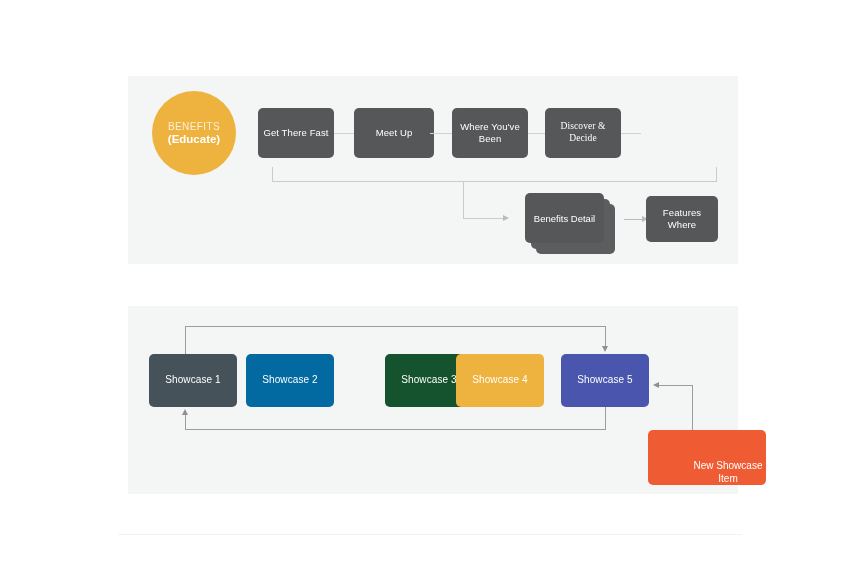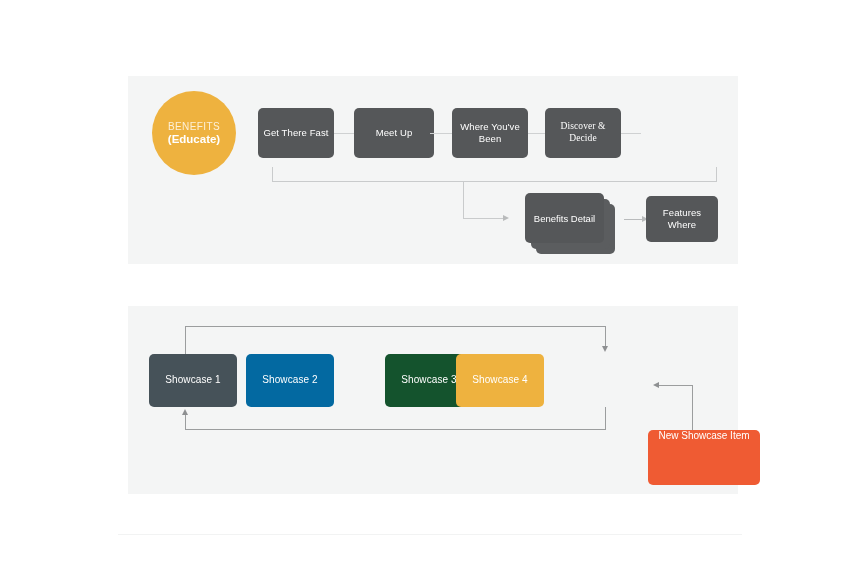--- a/index.html
+++ b/index.html
@@ -185,25 +185,25 @@
   }
   #showcase-1 { left: 141px; background: #465259; margin-left: 8px; }
   #showcase-2 { left: 246px; background: #0369a1; }
   #showcase-3 { left: 351px; background: #14532d; margin-left: 34px; }
   #showcase-4 { left: 456px; background: #eeb23f; }
   #showcase-5 { left: 561px; background: #4a55ad; }
 
   #node-new-showcase-item {
     position: absolute;
     left: 648px; top: 430px;
-    width: 112px; height: 55px;
+    width: 76px; height: 55px;
     border-radius: 5px;
     background: #ef5b33;
-    display: flex; align-items: flex-start; justify-content: center;
-    text-align: center; color: #fff; font-size: 10px; line-height: 1.25;
+    display: flex; align-items: flex-end; justify-content: center;
+    text-align: center; color: #fff; font-size: 10px; line-height: 1.25; padding-left: 42px;
   }
 
   
   #fb-top-v-left  { left: 185px; top: 327px; height: 28px; background: #9b9d9e; }
   #fb-top-h       { left: 185px; top: 326px; width: 421px; background: #9b9d9e; }
   #fb-top-v-right { left: 605px; top: 326px; height: 22px; background: #9b9d9e; }
   #fb-top-arrow   { left: 602px; top: 346px; }
 
   
   #fb-bot-v-right { left: 605px; top: 407px; height: 23px; background: #9b9d9e; }
@@ -282,20 +282,23 @@
   </div>
   <div id="showcase-2" class="node showcase">
     <span class="lbl">Showcase 2</span>
   </div>
   <div id="showcase-3" class="node showcase">
     <span class="lbl">Showcase 3</span>
   </div>
   <div id="showcase-4" class="node showcase">
     <span class="lbl">Showcase 4</span>
   </div>
+  <div id="showcase-5" class="node showcase">
+    <span class="lbl">Showcase 5</span>
+  </div>
 
   <div id="fb-bot-v-right" class="seg v"></div>
   <div id="fb-bot-h" class="seg h"></div>
   <div id="fb-bot-v-left" class="seg v"></div>
   <div id="fb-bot-arrow" class="arrow-up"></div>
 
   <div id="ni-v" class="seg v"></div>
   <div id="ni-h" class="seg h"></div>
   <div id="ni-arrow" class="arrow-left"></div>
 

